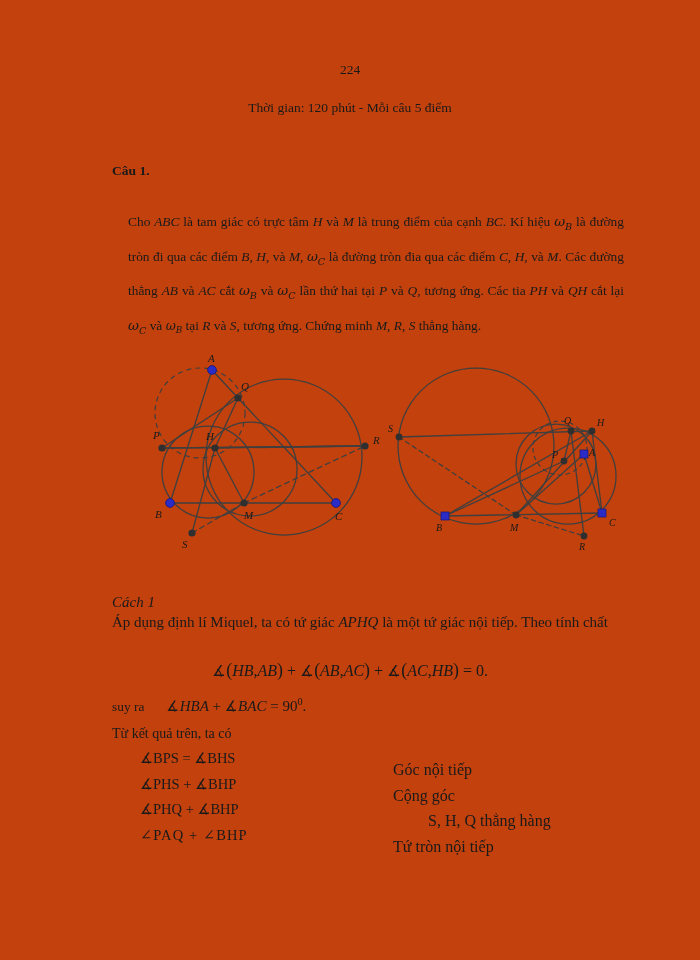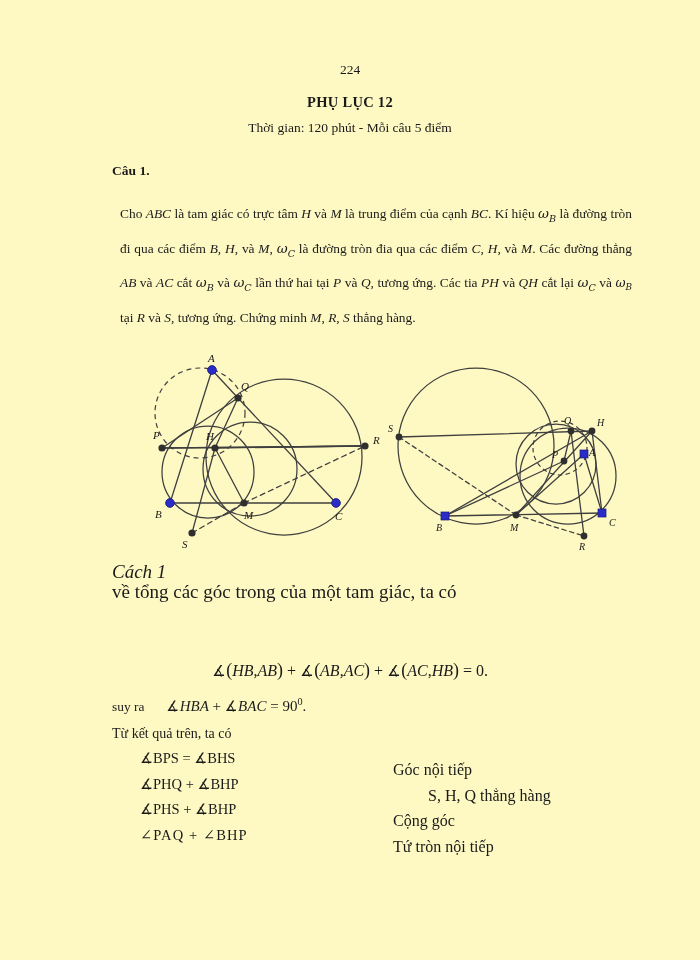--- a/index.html
+++ b/index.html
@@ -4,21 +4,21 @@
 <style>
   html, body {
     margin: 0;
     padding: 0;
     background: #ffffff;
   }
   .page {
     position: relative;
     width: 700px;
     height: 960px;
-    background: #fef9c3;
+    background: #c2410c;
     font-family: "Liberation Serif", "DejaVu Serif", serif;
     color: #1a1a1a;
     overflow: hidden;
   }
   .page-number {
     position: absolute;
     top: 62px;
     left: 0;
     width: 700px;
     text-align: center;
@@ -54,21 +54,21 @@
   .body-text {
     position: absolute;
     top: 191px;
     left: 112px;
     width: 528px;
     font-size: 13.4px;
     line-height: 30px;
     text-align: justify;
   }
   .body-text p {
-    margin: 8px;
+    margin: 16px;
     text-indent: 0;
   }
   i.v { font-style: italic; }
   .om {
     font-style: italic;
     font-family: "DejaVu Serif", serif;
   }
   .om sub {
     font-style: italic;
     font-size: 0.72em;
@@ -89,24 +89,24 @@
     top: 0;
   }
   .fig-right {
     position: absolute;
     left: 248px;
     top: 6px;
   }
 
   .proof {
     position: absolute;
-    top: 562px;
+    top: 593px;
     left: 112px;
     width: 528px;
-    font-size: 19px;
+    font-size: 15px;
   }
   .cach {
     font-style: italic;
     line-height: 19px;
   }
   .proof-line {
     line-height: 22px;
   }
   .proof-line.tight { line-height: 21px; }
 
@@ -178,21 +178,20 @@
   }
 </style>
 </head>
 <body>
 
 <div class="page">
 
   <div class="page-number">224</div>
 
   <div class="title-block">
-    <div class="title-line1">PHỤ LỤC 12</div>
     <div class="subtitle">Thời gian: 120 phút - Mỗi câu 5 điểm</div>
   </div>
 
   <div class="cau">Câu 1.</div>
 
   <div class="body-text">
     <p>
       <span>Cho </span><i class="v">ABC</i><span> là tam giác có trực tâm </span><i class="v">H</i><span> và </span><i class="v">M</i><span> là trung điểm của cạnh </span><i class="v">BC</i><span>. Kí hiệu </span><span class="om"><span>ω</span><sub>B</sub></span><span> là đường tròn đi qua các điểm </span><i class="v">B</i><span>, </span><i class="v">H</i><span>, và </span><i class="v">M</i><span>, </span><span class="om"><span>ω</span><sub>C</sub></span><span> là đường tròn đia qua các điểm </span><i class="v">C</i><span>, </span><i class="v">H</i><span>, và </span><i class="v">M</i><span>. Các đường thẳng </span><i class="v">AB</i><span> và </span><i class="v">AC</i><span> cắt </span><span class="om"><span>ω</span><sub>B</sub></span><span> và </span><span class="om"><span>ω</span><sub>C</sub></span><span> lần thứ hai tại </span><i class="v">P</i><span> và </span><i class="v">Q</i><span>, tương ứng. Các tia </span><i class="v">PH</i><span> và </span><i class="v">QH</i><span> cắt lại </span><span class="om"><span>ω</span><sub>C</sub></span><span> và </span><span class="om small"><span>ω</span><sub>B</sub></span><span> tại </span><i class="v">R</i><span> và </span><i class="v">S</i><span>, tương ứng. Chứng minh </span><i class="v">M</i><span>, </span><i class="v">R</i><span>, </span><i class="v">S</i><span> thẳng hàng.</span>
     </p>
   </div>
@@ -300,45 +299,47 @@
         <text x="164" y="100">P</text>
         <text x="176" y="66">Q</text>
         <text x="191" y="192">R</text>
         <text x="0" y="74">S</text>
       </g>
     </svg>
   </div>
 
   <div class="proof">
     <div class="cach">Cách 1</div>
-    <div class="proof-line tight">về tổng các góc trong của một tam giác, ta có</div>
+    <div class="proof-line tight">
+      <span>Áp dụng định lí Miquel, ta có tứ giác </span><i class="v">APHQ</i><span> là một tứ giác nội tiếp. Theo tính chất</span>
+    </div>
   </div>
 
   <div class="display-eq">
     <span class="ang">∡</span><span class="paren">(</span><span class="mi">HB</span><span>,</span><span class="mi">AB</span><span class="paren">)</span> + <span class="ang">∡</span><span class="paren">(</span><span class="mi">AB</span><span>,</span><span class="mi">AC</span><span class="paren">)</span> + <span class="ang">∡</span><span class="paren">(</span><span class="mi">AC</span><span>,</span><span class="mi">HB</span><span class="paren">)</span> <span>= 0.</span>
   </div>
 
   <div class="suyra">
     <span>suy ra</span><span class="eqpart"><span class="ang">∡</span><i class="v">HBA</i> <span>+</span> <span class="ang">∡</span><i class="v">BAC</i> <span>=</span> <span>90</span><sup class="deg">0</sup><span>.</span></span>
   </div>
 
   <div class="tuketqua">Từ kết quả trên, ta có</div>
 
   <div class="derivation">
     <div class="drow">
       <span class="dleft">∡BPS = ∡BHS</span>
       <span class="dright">Góc nội tiếp</span>
     </div>
     <div class="drow">
+      <span class="dleft">∡PHS + ∡BHP</span>
+      <span class="dright">Cộng góc</span>
+    </div>
+    <div class="drow">
       <span class="dleft">∡PHQ + ∡BHP</span>
       <span class="dright indent">S, H, Q thẳng hàng</span>
-    </div>
-    <div class="drow">
-      <span class="dleft">∡PHS + ∡BHP</span>
-      <span class="dright">Cộng góc</span>
     </div>
     <div class="drow">
       <span class="dleft spaced">∠PAQ + ∠BHP</span>
       <span class="dright">Tứ tròn nội tiếp</span>
     </div>
   </div>
 
 </div>
 
 </body></html>

